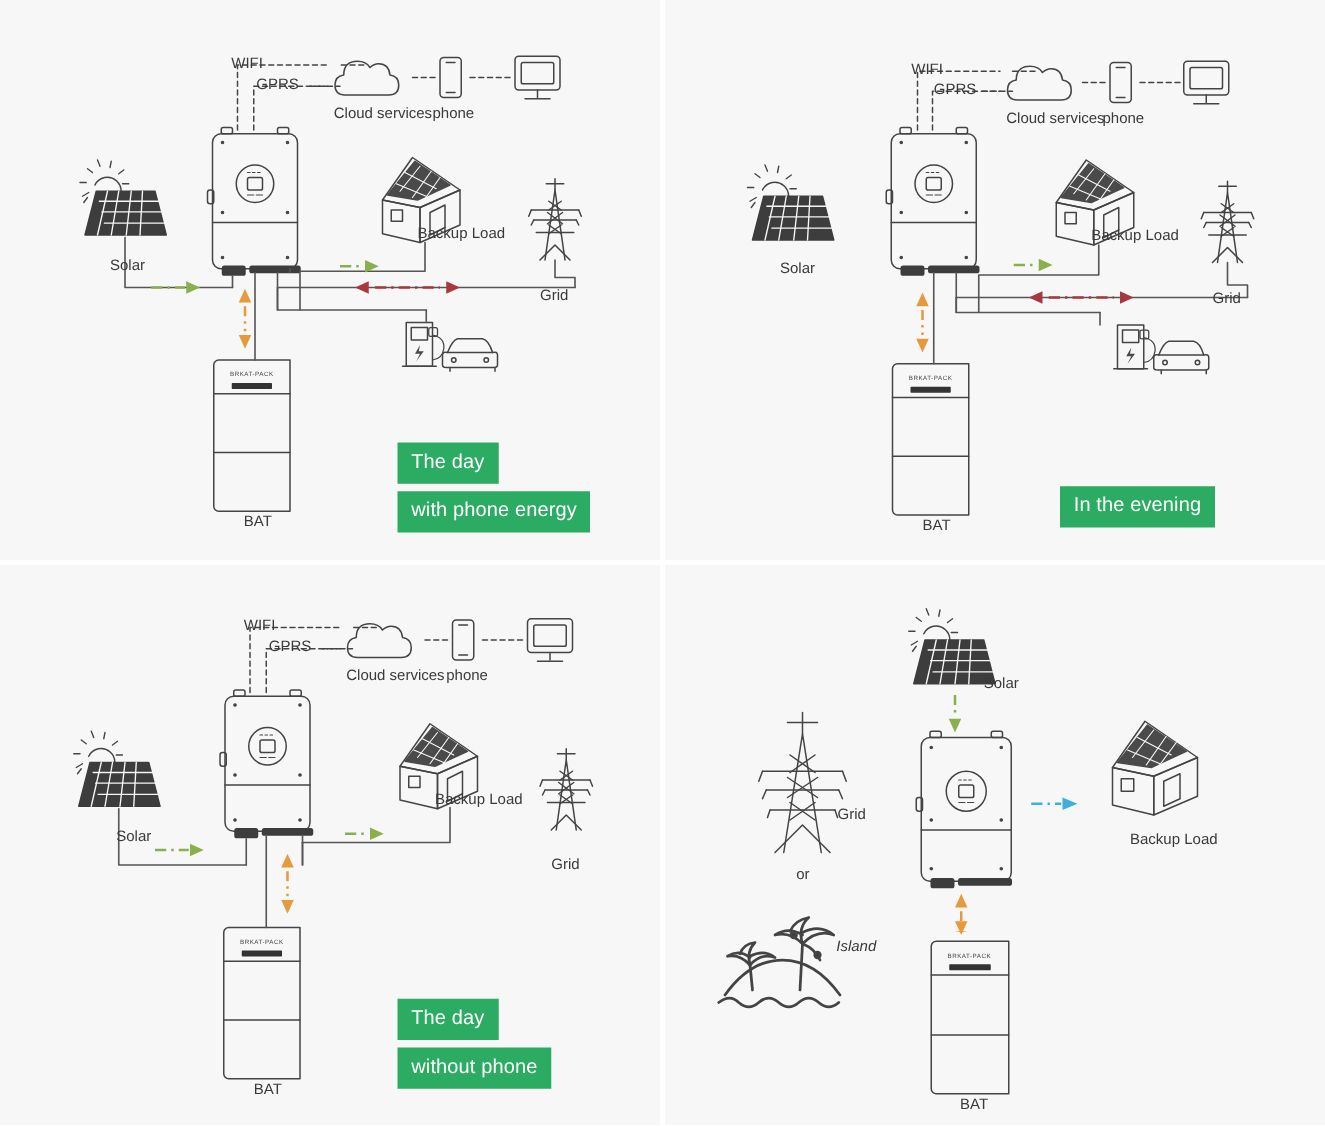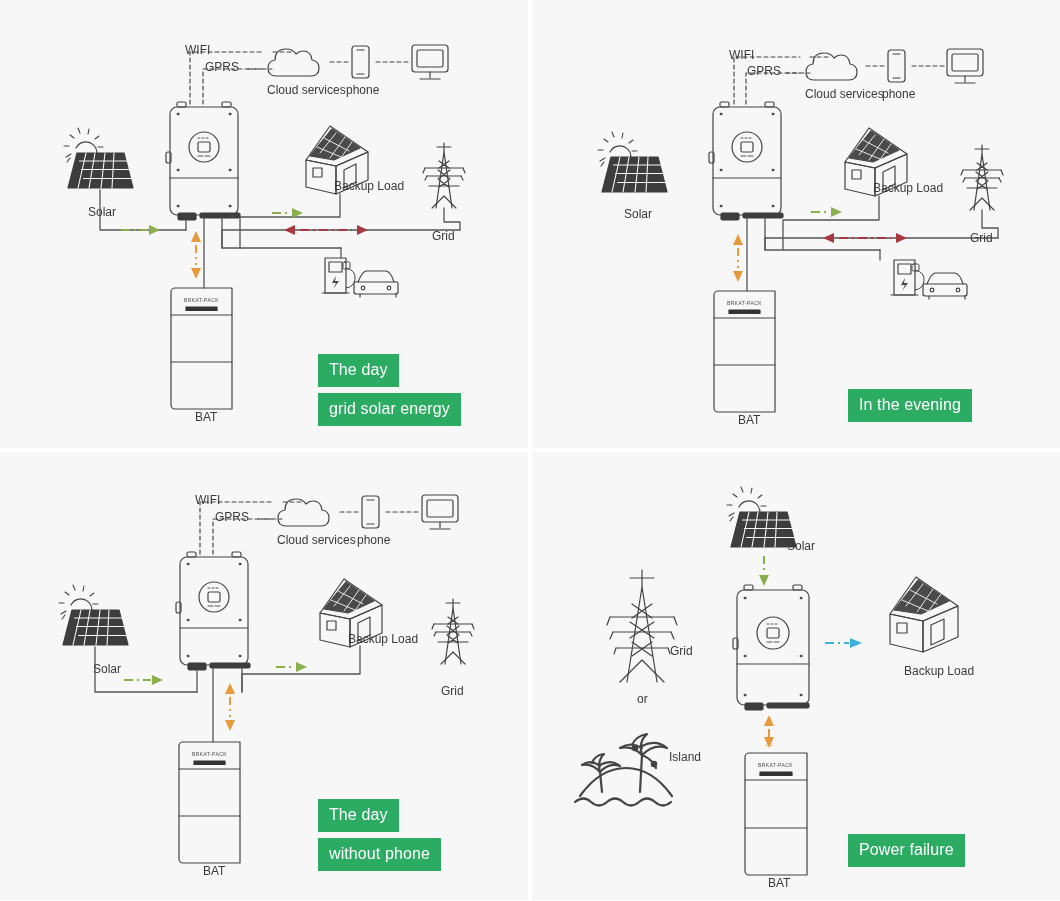--- a/index.html
+++ b/index.html
@@ -235,21 +235,21 @@
     <div class="lbl" style="left:267px;top:84px;">Cloud services</div>
     <div class="lbl" style="left:346px;top:84px;">phone</div>
     <div class="lbl" style="left:88px;top:206px;">Solar</div>
     <div class="lbl" style="left:334px;top:180px;">Backup Load</div>
     <div class="lbl" style="left:432px;top:230px;">Grid</div>
     <div class="lbl tiny" style="left:184px;top:298px;">BRKAT-PACK</div>
     <div class="lbl" style="left:195px;top:411px;">BAT</div>
 
     <div class="badge-wrap">
       <div class="badge">The day</div>
-      <div class="badge">grid solar energy</div>
+      <div class="badge">with phone energy</div>
     </div>
   </div>
 
   <div class="panel p2" style="background: rgb(247, 247, 247);">
     <svg width="528" height="448" viewBox="0 0 528 448">
       <g fill="none" stroke="#444" stroke-width="1.2" stroke-linecap="round" stroke-linejoin="round">
 
         <g stroke-dasharray="4 3">
           <path d="M202 104 L202 57 L268 57"></path>
           <path d="M214 104 L214 73 L268 73"></path>
@@ -695,23 +695,20 @@
         </g>
         <polygon points="232,274 237,263 242,274" fill="#e79a3b"></polygon>
         <polygon points="232,293 237,294 242,293" fill="#e79a3b"></polygon>
         <polygon points="232,285 237,296 242,285" fill="#e79a3b"></polygon>
       </g>
     </svg>
 
     <div class="lbl" style="left:255px;top:88px;">Solar</div>
     <div class="lbl" style="left:138px;top:193px;">Grid</div>
     <div class="lbl" style="left:105px;top:241px;">or</div>
-    <div class="lbl" style="left:137px;top:299px;">Island</div>
+    <div class="lbl" style="left:137px;top:299px;font-style:italic;">Island</div>
     <div class="lbl" style="left:372px;top:213px;">Backup Load</div>
     <div class="lbl tiny" style="left:226px;top:311px;">BRKAT-PACK</div>
     <div class="lbl" style="left:236px;top:425px;">BAT</div>
 
-    <div class="badge-wrap">
-      <div class="badge">Power failure</div>
-    </div>
   </div>
 
 </div>
 
 </body></html>

